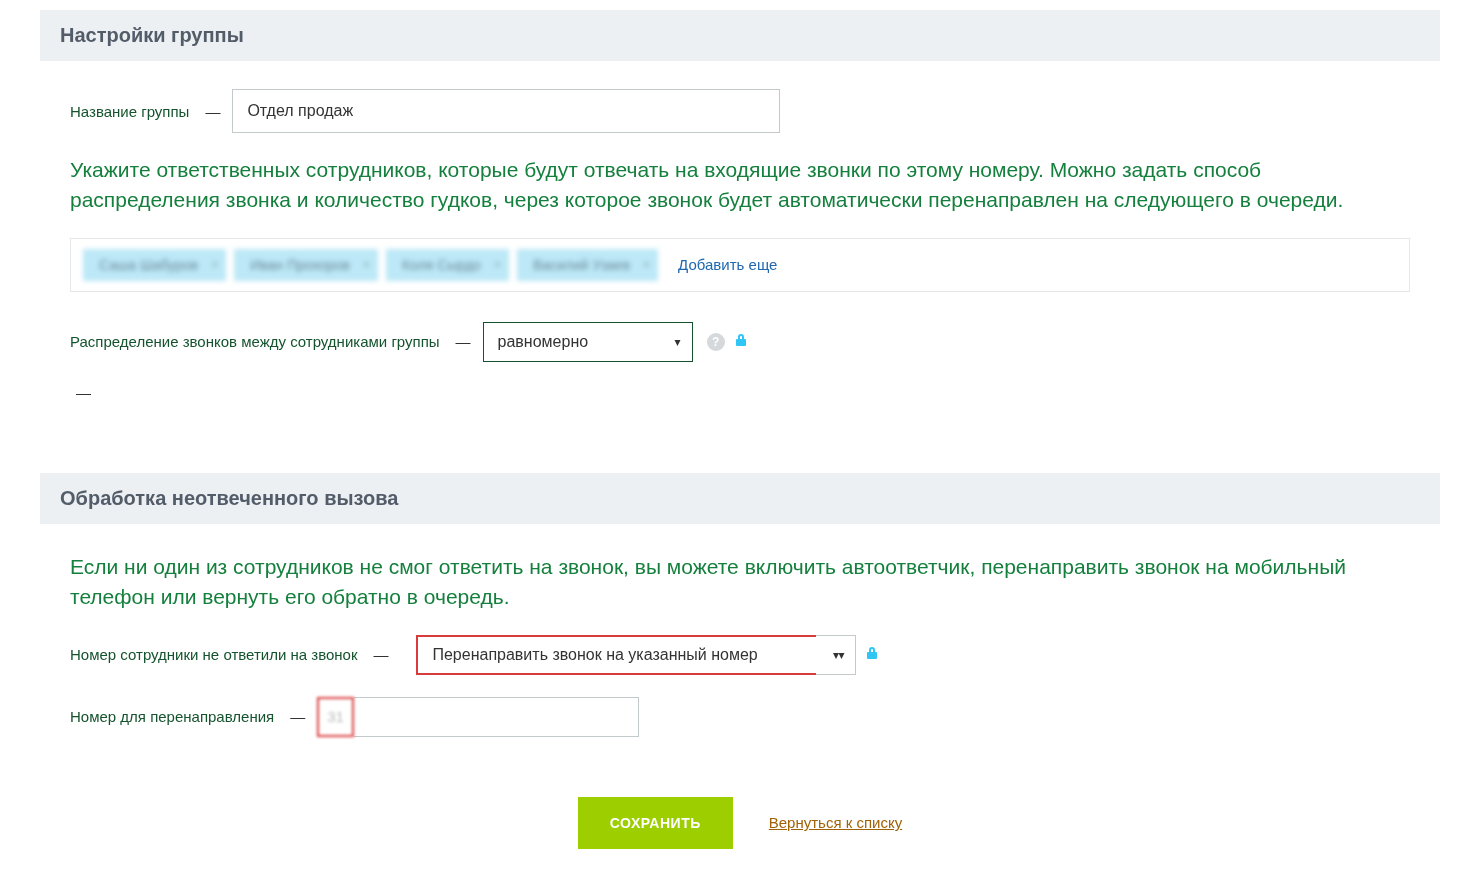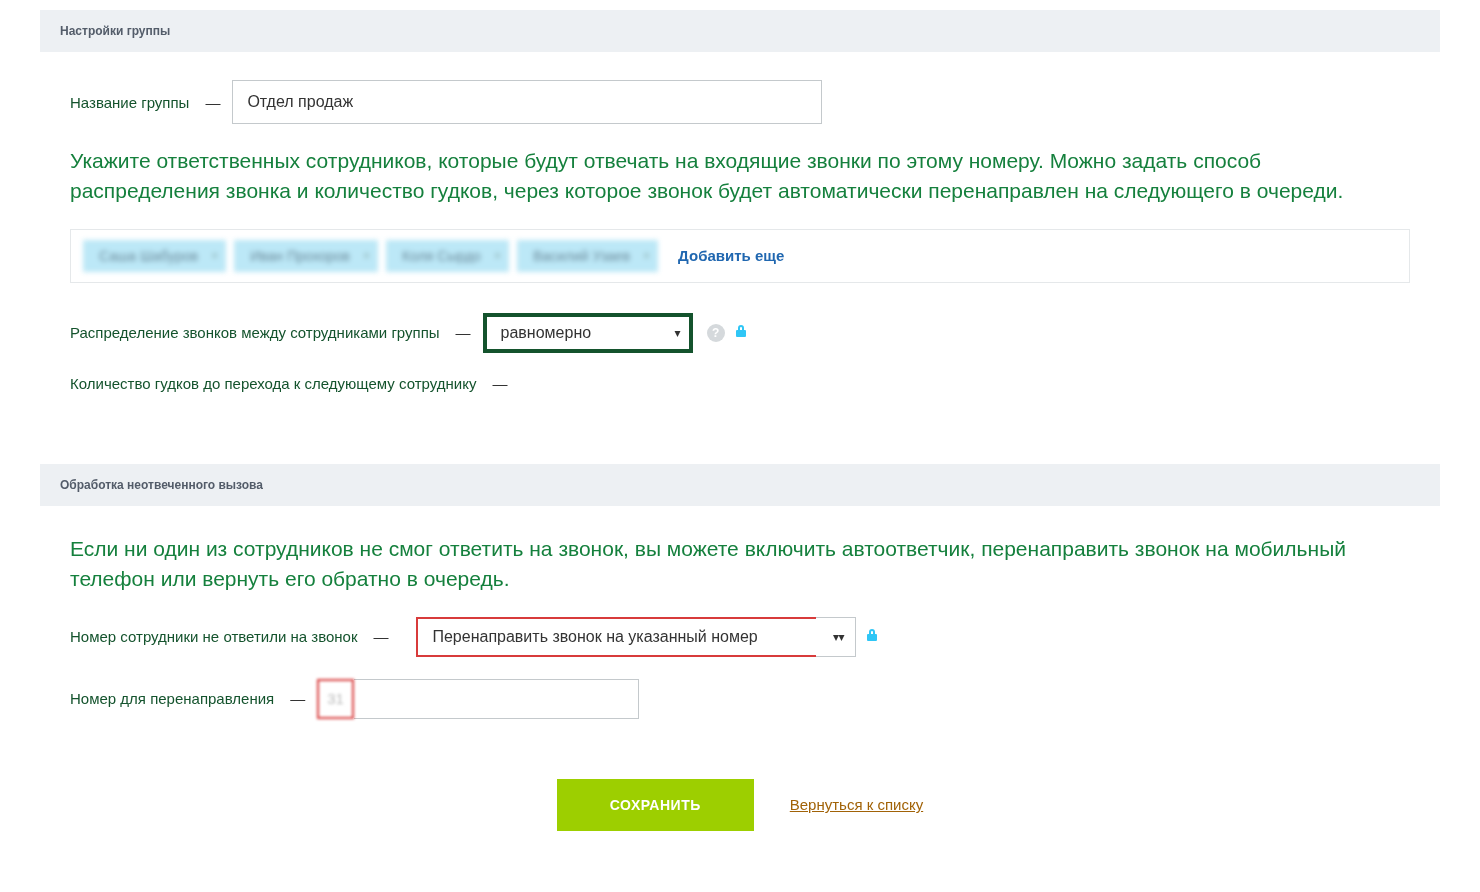--- a/index.html
+++ b/index.html
@@ -6,21 +6,21 @@
     body {
       font-family: Arial, Helvetica, sans-serif;
       font-size: 15px;
       color: #333;
       background: #fff;
       padding: 10px 40px 40px 40px;
     }
     .section-header {
       background: #edf0f3;
       padding: 14px 20px;
-      font-size: 12px;
+      font-size: 20px;
       font-weight: bold;
       color: #535c69;
       margin-bottom: 28px;
     }
     .form-row {
       display: flex;
       align-items: center;
       margin: 0 30px 22px 30px;
       flex-wrap: wrap;
     }
@@ -32,21 +32,21 @@
     .dash {
       color: #333;
       margin: 0 12px 0 6px;
       font-size: 15px;
     }
     .text-input {
       border: 1px solid #c4c9cc;
       padding: 10px 14px;
       font-size: 16px;
       color: #333;
-      width: 590px;
+      width: 548px;
       height: 44px;
     }
     .description {
       color: #15803d;
       font-size: 21px;
       line-height: 1.45;
       margin: 0 30px 22px 30px;
     }
     .tag-container {
       border: 1px solid #e5e8ea;
@@ -73,26 +73,26 @@
       position: absolute;
       right: 8px;
       top: 50%;
       transform: translateY(-50%);
       color: #8aa;
       font-size: 12px;
     }
     .add-more {
       color: #2067b0;
       font-size: 15px;
-      font-weight: bold;
+      font-weight: normal;
       margin-left: 12px;
       cursor: pointer;
     }
     .select {
-      border: 4px solid #14532d;
+      border: 1px solid #14532d;
       height: 40px;
       padding: 0 36px 0 14px;
       font-size: 16px;
       color: #333;
       background: #fff;
       appearance: none;
       position: relative;
       display: inline-flex;
       align-items: center;
       min-width: 210px;
@@ -175,21 +175,21 @@
       display: flex;
       align-items: center;
       justify-content: center;
       gap: 36px;
       margin-top: 60px;
     }
     .btn-primary {
       background: #9dcf00;
       color: #fff;
       border: none;
-      padding: 18px 53px;
+      padding: 18px 32px;
       font-size: 14px;
       font-weight: bold;
       letter-spacing: 0.5px;
       cursor: pointer;
     }
     .btn-link {
       color: #a16207;
       text-decoration: underline;
       font-size: 15px;
       cursor: pointer;
@@ -236,21 +236,20 @@
   </span>
   <span class="help-icon">?</span>
   <span class="lock-icon">
     <svg width="12" height="14" viewBox="0 0 12 14" fill="currentColor">
         <path d="M3 6V4a3 3 0 016 0v2h1a1 1 0 011 1v5a1 1 0 01-1 1H2a1 1 0 01-1-1V7a1 1 0 011-1h1zm2 0h2V4a1 1 0 00-2 0v2z"></path>
       </svg>
   </span>
 </div>
 
 <div class="form-row">
-  <span class="label">Количество гудков до перехода к следующему сотруднику</span>
   <span class="dash">—</span>
 </div>
 
 <div class="gap-large"></div>
 
 <div class="section-header">Обработка неотвеченного вызова</div>
 
 <div class="description">Если ни один из сотрудников не смог ответить на звонок, вы можете включить автоответчик, перенаправить звонок на мобильный телефон или вернуть его обратно в очередь.</div>
 
 <div class="form-row">

